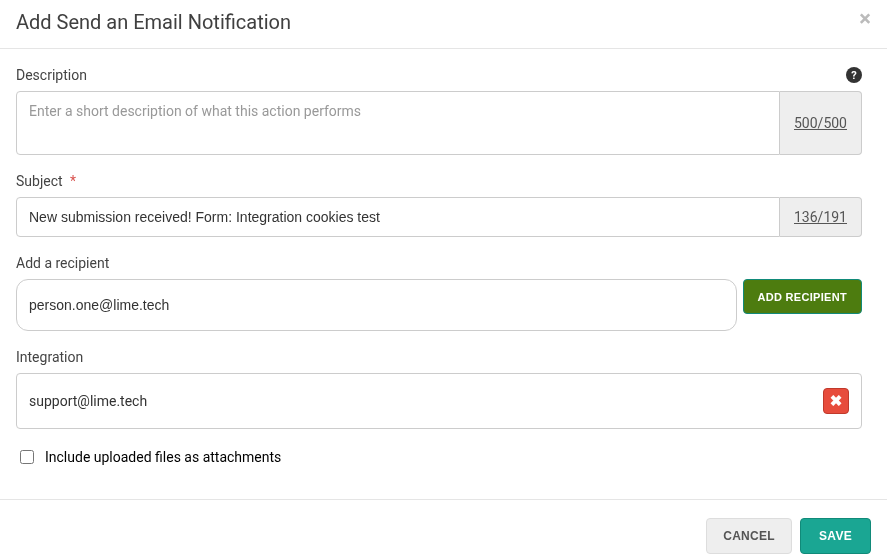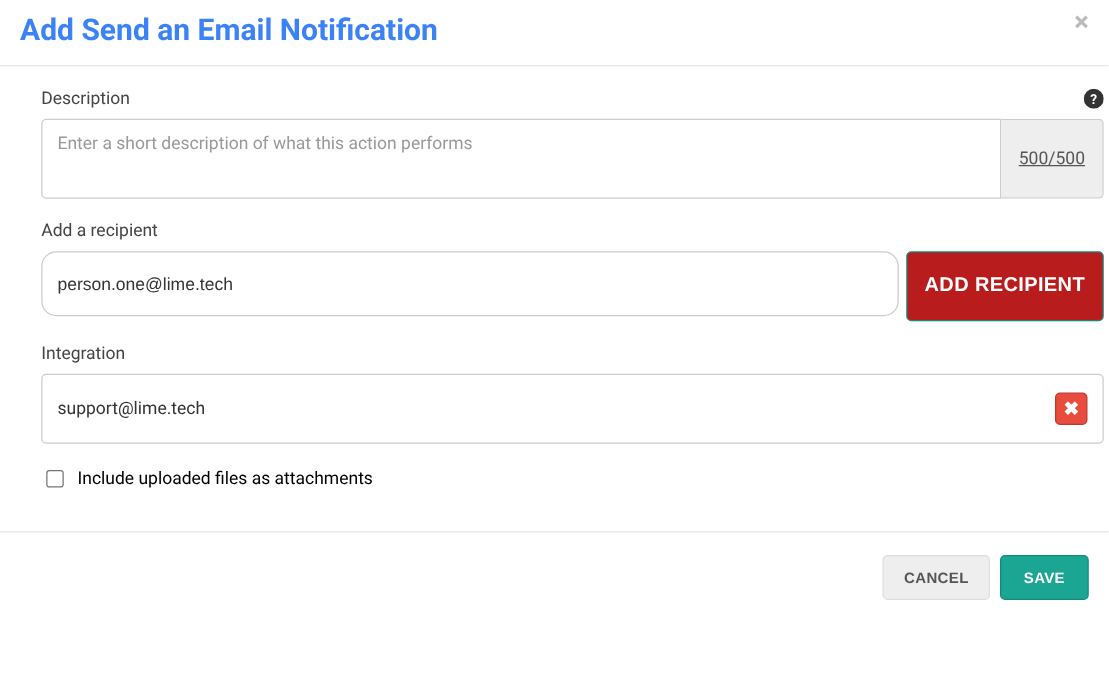--- a/index.html
+++ b/index.html
@@ -12,35 +12,34 @@
     width: 887px;
   }
   .modal-header {
     padding: 10px 16px 14px 16px;
     border-bottom: 1px solid #e5e5e5;
     display: flex;
     justify-content: space-between;
     align-items: flex-start;
   }
   .modal-title {
-    font-size: 24px;
-    font-weight: 700;
-    color: #3b82f6;
+    font-size: 20px;
+    font-weight: 400;
+    color: #404040;
     margin: 0;
   }
   .close-x {
     color: #bbb;
     font-size: 22px;
     line-height: 18px;
     cursor: pointer;
     font-weight: 700;
   }
   .modal-body {
-    padding: 18px 4px 24px 16px;
-    margin-left: 17px;
+    padding: 18px 25px 24px 16px;
   }
   .form-group {
     margin-bottom: 18px;
   }
   .form-label-row {
     display: flex;
     justify-content: space-between;
     align-items: center;
     margin-bottom: 8px;
   }
@@ -110,25 +109,25 @@
   .btn {
     border: 1px solid transparent;
     border-radius: 4px;
     font-size: 12px;
     font-weight: 700;
     letter-spacing: 0.3px;
     cursor: pointer;
     padding: 0 14px;
   }
   .btn-teal {
-    background: #b91c1c;
+    background: #4d7c0f;
     color: #fff;
     border-color: #118a79;
-    height: 56px;
-    font-size: 16px;
+    height: 35px;
+    font-size: 11px;
   }
   .recipients-box {
     border: 1px solid #ccc;
     border-radius: 4px;
     padding: 14px 12px;
     display: flex;
     align-items: center;
     justify-content: space-between;
     gap: 36px;
   }
@@ -209,20 +208,32 @@
             <text x="8" y="12" text-anchor="middle" font-size="11" font-weight="700" fill="#fff">?</text>
           </svg>
       </span>
     </div>
     <div class="input-row desc-row">
       <textarea class="text-input" placeholder="Enter a short description of what this action performs" style=""></textarea>
       <div class="counter-addon">500/500</div>
     </div>
   </div>
 
+  <div class="form-group">
+    <div class="form-label-row">
+      <span class="form-label">
+        <span>Subject</span>
+        <span class="req">*</span>
+      </span>
+    </div>
+    <div class="input-row subj-row">
+      <input type="text" class="text-input" value="New submission received! Form: Integration cookies test" style="">
+      <div class="counter-addon">136/191</div>
+    </div>
+  </div>
 
   <div class="form-group">
     <div class="form-label-row">
       <span class="form-label">Add a recipient</span>
     </div>
     <div class="add-recipient-row">
       <input type="text" class="text-input" value="person.one@lime.tech" style="">
       <button class="btn btn-teal">ADD RECIPIENT</button>
     </div>
   </div>

